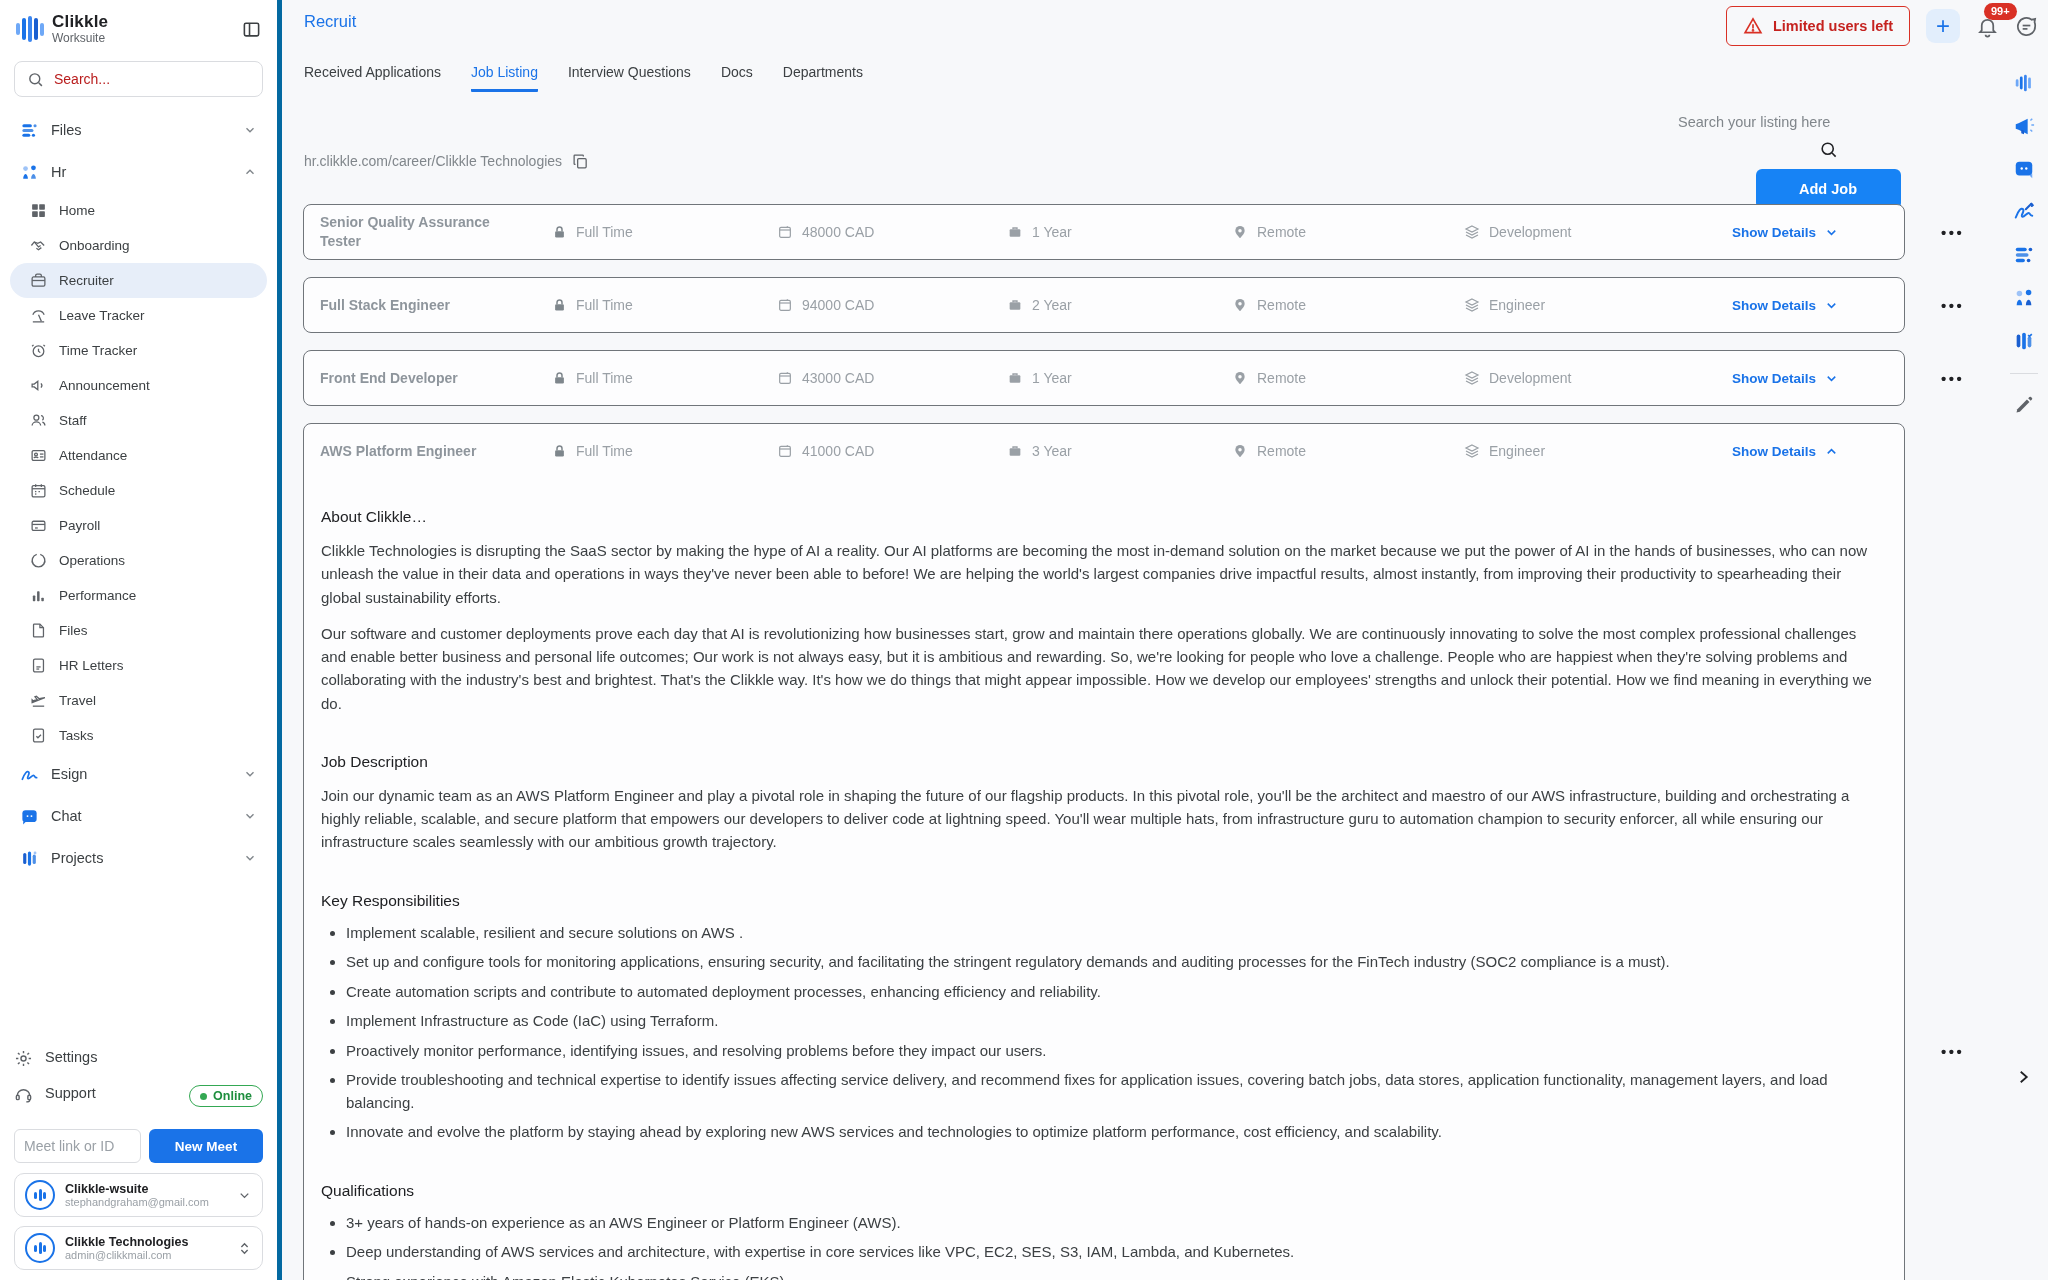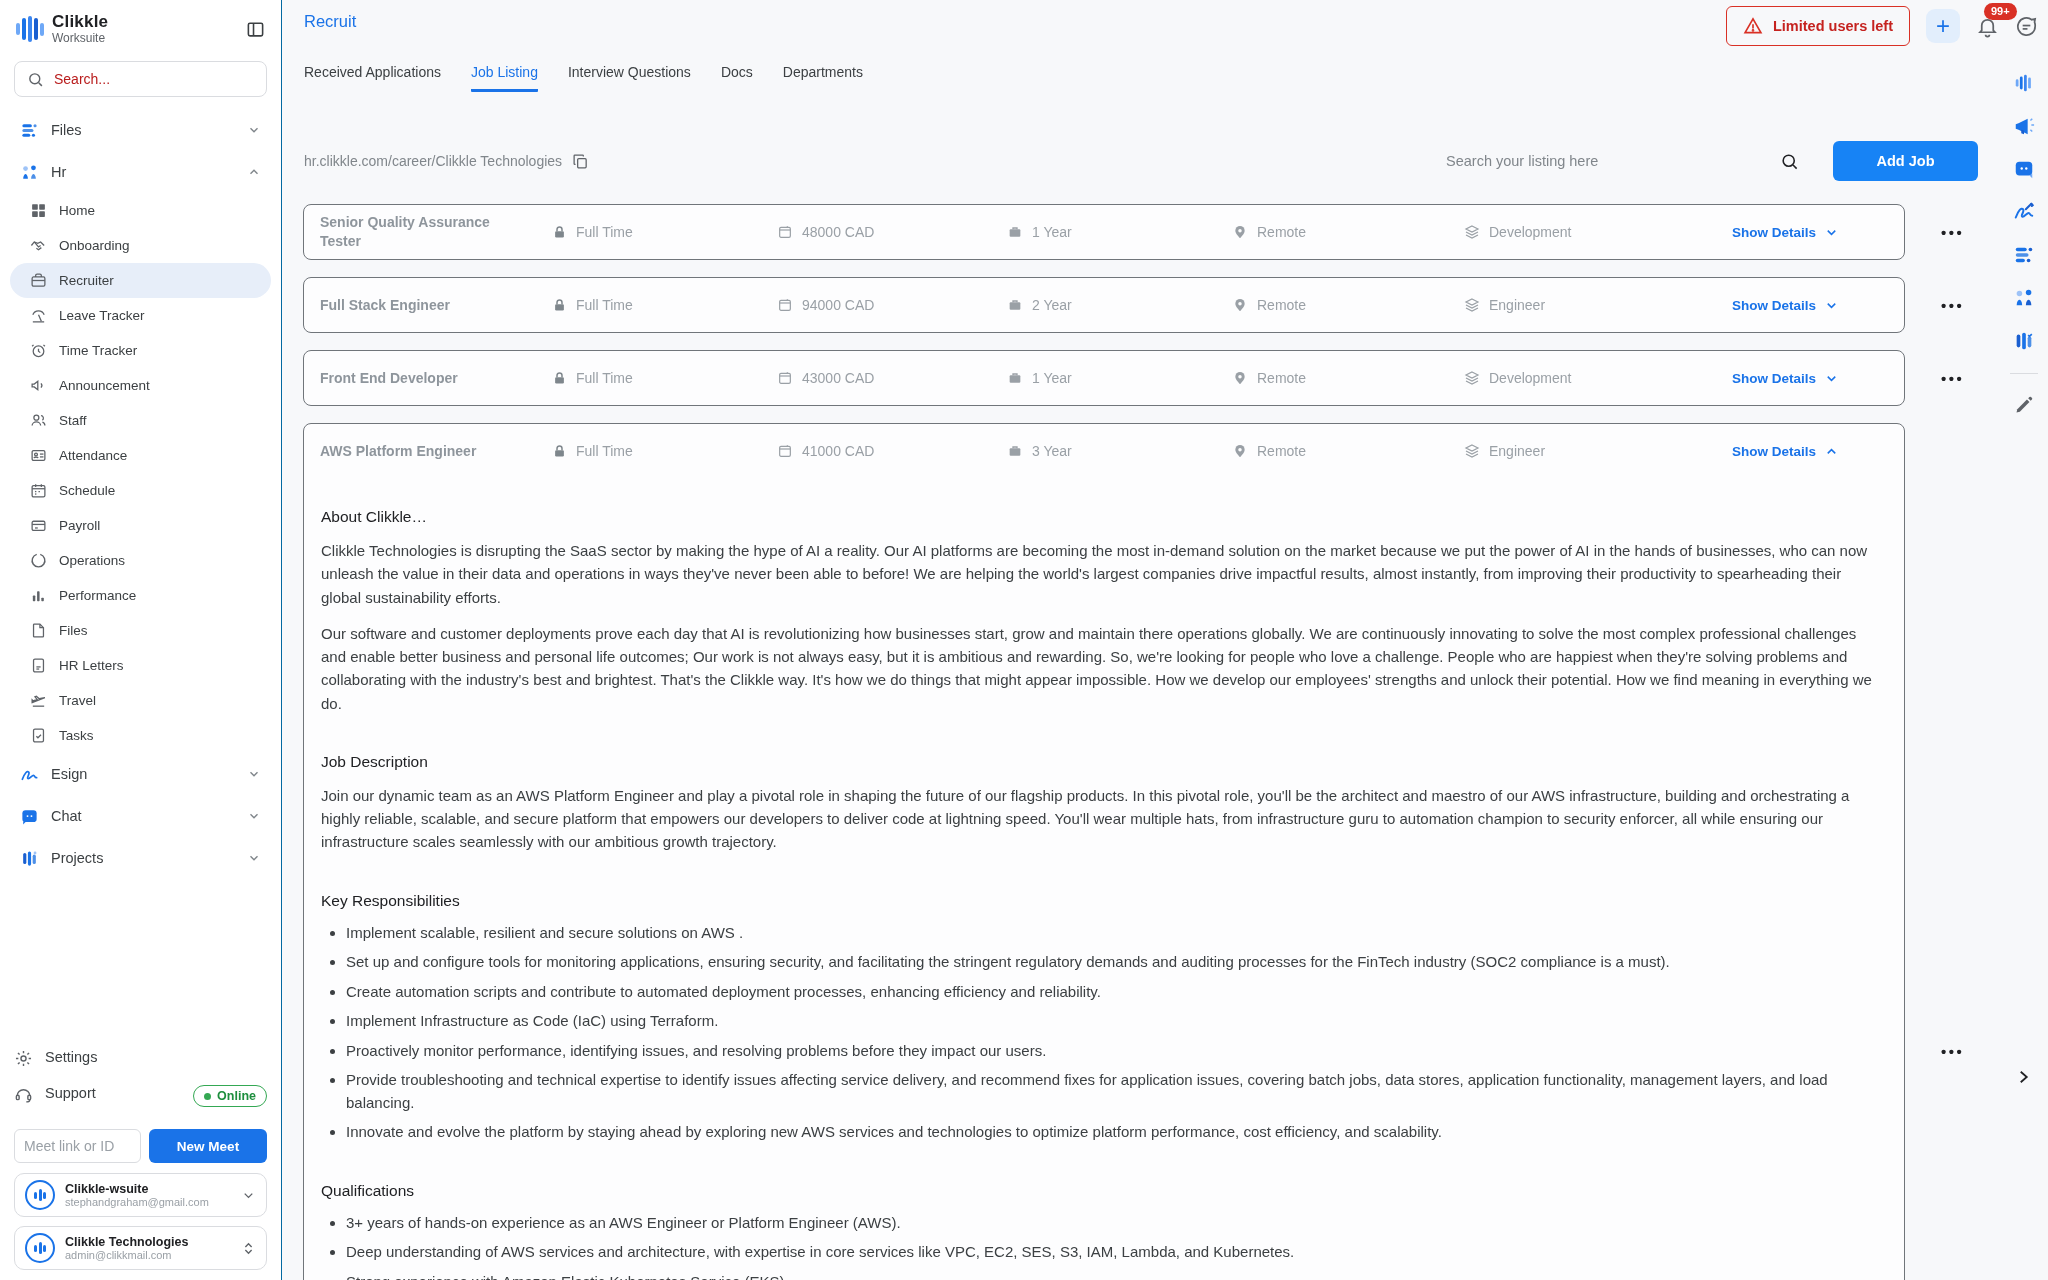--- a/index.html
+++ b/index.html
@@ -2,21 +2,21 @@
 <html><head>
 <meta charset="utf-8">
 <style>
   * { margin:0; padding:0; box-sizing:border-box; }
   html,body { width:2048px; height:1280px; overflow:hidden; font-family:"Liberation Sans", sans-serif; background:#f7f8fa; color:#3c4043; }
 
   
   .svgi { flex:none; display:block; }
 
   
-  .sidebar { position:fixed; left:0; top:0; width:282px; height:1280px; background:#ffffff; border-right:1px solid #0369a1; display:flex; flex-direction:column; z-index:5; }
+  .sidebar { position:fixed; left:0; top:0; width:282px; height:1280px; background:#ffffff; border-right:5px solid #0369a1; display:flex; flex-direction:column; z-index:5; }
   .side-top { display:flex; align-items:center; padding:13px 16px 10px 16px; }
   .logo-bars { display:flex; align-items:center; gap:2px; height:28px; margin-right:8px; }
   .logo-bars i { display:block; width:4px; border-radius:2px; }
   .brand-name { font-size:17px; font-weight:700; color:#202124; letter-spacing:.2px; line-height:1; }
   .brand-sub { font-size:12px; color:#5f6368; line-height:1.2; }
   .collapse-btn { margin-left:auto; cursor:pointer; }
   .search-box { margin:6px 14px 10px 14px; height:36px; border:1px solid #dadce0; border-radius:8px; display:flex; align-items:center; gap:10px; padding:8px 12px; color:#b91c1c; font-size:14px; background:#fff; }
   .nav { flex:1 1 auto; overflow:hidden; padding:2px 10px 0 10px; }
   .nav-sec { display:flex; align-items:center; gap:12px; height:42px; padding:0 10px; font-size:14.5px; color:#3c4043; cursor:pointer; }
   .nav-sec .chev { margin-left:auto; color:#80868b; }
@@ -46,21 +46,21 @@
   .tab.active { color:#1a73e8; border-bottom:3px solid #1a73e8; border-radius:1px; }
   .header-right { position:absolute; right:10px; top:6px; display:flex; align-items:center; gap:16px; }
   .warn-btn { display:flex; align-items:center; gap:10px; border:1px solid #d93025; color:#c5221f; border-radius:6px; height:40px; padding:0 16px; font-size:14.5px; font-weight:600; background:transparent; cursor:pointer; font-family:"Liberation Sans",sans-serif; }
   .plus-btn { width:34px; height:34px; border-radius:9px; background:#e2eefc; color:#1a73e8; font-size:24px; line-height:30px; text-align:center; border:none; cursor:pointer; }
   .bell-wrap { position:relative; cursor:pointer; }
   .badge { position:absolute; top:-12px; left:8px; background:#d93025; color:#fff; font-size:11px; font-weight:700; border-radius:999px; padding:2.5px 7px; }
 
   
   .toolbar { position:absolute; left:22px; right:70px; top:140px; height:42px; display:flex; align-items:center; }
   .url-text { font-size:14px; color:#80868b; display:flex; align-items:center; gap:10px; }
-  .listing-search { margin-left:auto; display:flex; align-items:center; gap:34px; }
+  .listing-search { margin-left:auto; display:flex; align-items:center; gap:10px;flex-direction:column; }
   .listing-input { width:300px; border:none; background:transparent; font-size:14.5px; color:#3c4043; outline:none; font-family:"Liberation Sans",sans-serif; }
   .listing-input::placeholder { color:#80868b; }
   .addjob-btn { width:145px; height:40px; background:#1783f5; color:#fff; border:none; border-radius:6px; font-size:14.5px; font-weight:600; cursor:pointer; font-family:"Liberation Sans",sans-serif; }
 
   
   .cards { position:absolute; left:21px; top:204px; width:1700px; }
   .row-wrap { position:relative; margin-bottom:17px; }
   .job-card { width:1602px; background:#fdfdfe; border:1px solid #70757a; border-radius:8px; }
   .job-grid { display:grid; grid-template-columns:232px 225px 230px 225px 232px 268px 1fr; align-items:center; min-height:54px; padding-left:16px; }
   .job-title { font-size:14px; font-weight:600; color:#8e959c; padding:8px 60px 8px 0; line-height:1.35; }

